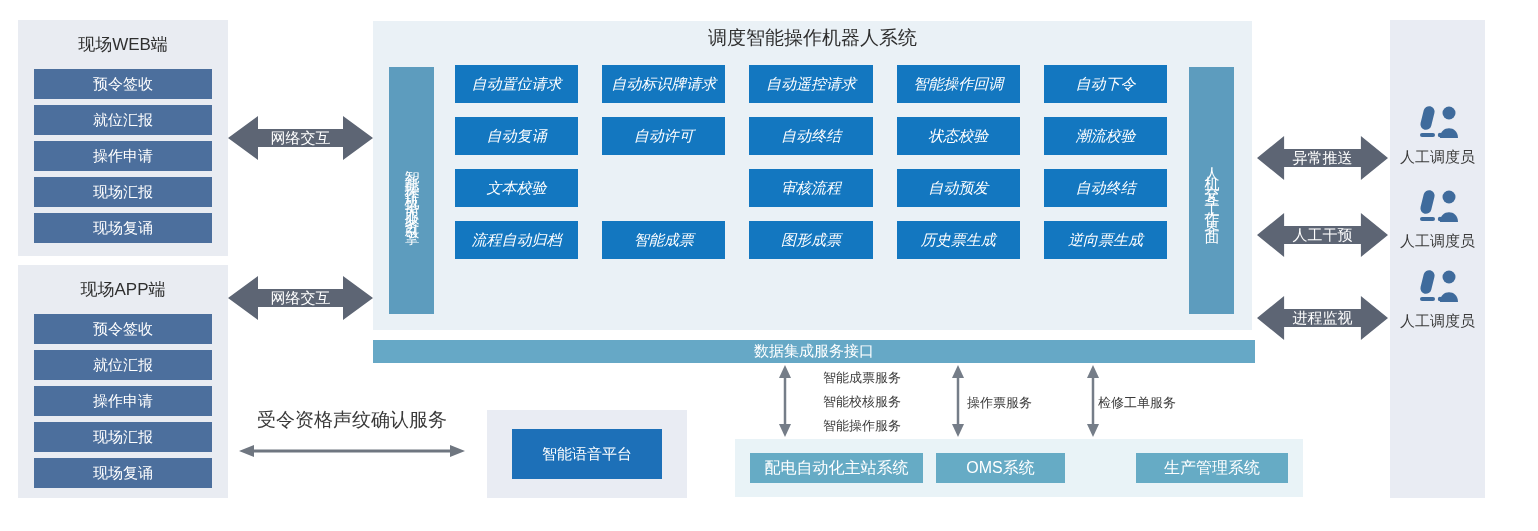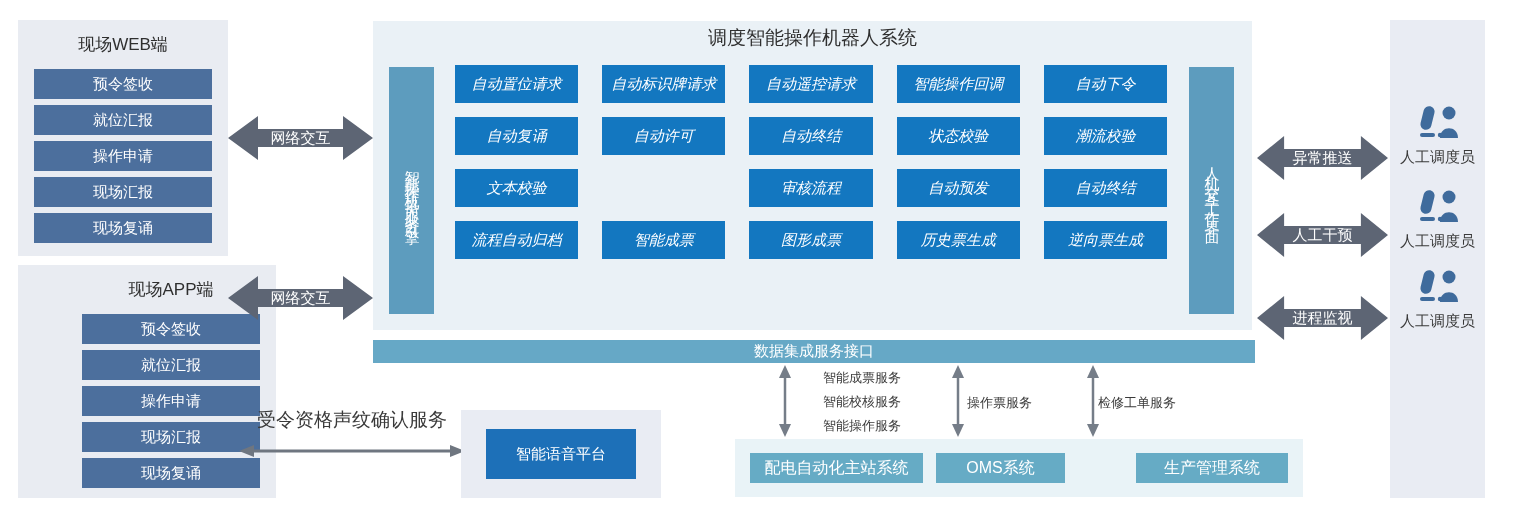--- a/index.html
+++ b/index.html
@@ -31,21 +31,21 @@
   .feature-box{height:38px;background:#1377c0;color:#ffffff;font-size:15px;
     display:flex;align-items:center;justify-content:center;}
   .grid-spacer{height:38px;}
   
   .data-bar{position:absolute;left:373px;top:340px;width:882px;height:23px;background:#66a8c6;
     color:#ffffff;font-size:15px;display:flex;align-items:center;justify-content:center;}
   
   .voice-text{position:absolute;left:252px;top:407px;width:200px;text-align:center;
     font-size:19px;color:#3a3a3a;}
   .thin-arrow{position:absolute;left:238px;top:444px;}
-  .voice-panel{position:absolute;left:461px;top:410px;width:200px;height:88px;background:#e9ecf3;}
+  .voice-panel{position:absolute;left:487px;top:410px;width:200px;height:88px;background:#e9ecf3;}
   .voice-btn{position:absolute;left:25px;top:19px;width:150px;height:50px;background:#1d70b8;
     color:#ffffff;font-size:15px;display:flex;align-items:center;justify-content:center;}
   
   .v-arrow{position:absolute;top:365px;}
   .int-labels{position:absolute;color:#3a3a3a;font-size:13px;line-height:24px;}
   
   .bottom-panel{position:absolute;left:687px;top:439px;width:568px;height:58px;background:#e9f3f7;margin-left:48px;}
   .sys-btn{position:absolute;top:14px;height:30px;background:#66abc5;color:#ffffff;font-size:16px;
     display:flex;align-items:center;justify-content:center;}
   
@@ -61,21 +61,21 @@
 
   <div class="client-panel" style="top:20px;height:236px;">
     <div class="client-title">现场WEB端</div>
     <div class="client-btn">预令签收</div>
     <div class="client-btn">就位汇报</div>
     <div class="client-btn">操作申请</div>
     <div class="client-btn">现场汇报</div>
     <div class="client-btn">现场复诵</div>
   </div>
 
-  <div class="client-panel" style="top:265px;height:233px;padding-left:48px;">
+  <div class="client-panel" style="top:265px;height:233px;">
     <div class="client-title">现场APP端</div>
     <div class="client-btn">预令签收</div>
     <div class="client-btn">就位汇报</div>
     <div class="client-btn">操作申请</div>
     <div class="client-btn">现场汇报</div>
     <div class="client-btn">现场复诵</div>
   </div>
 
   <div class="h-arrow" style="left:228px;top:112px;width:145px;height:52px;">
     <svg width="145" height="52" viewBox="0 0 145 52">

